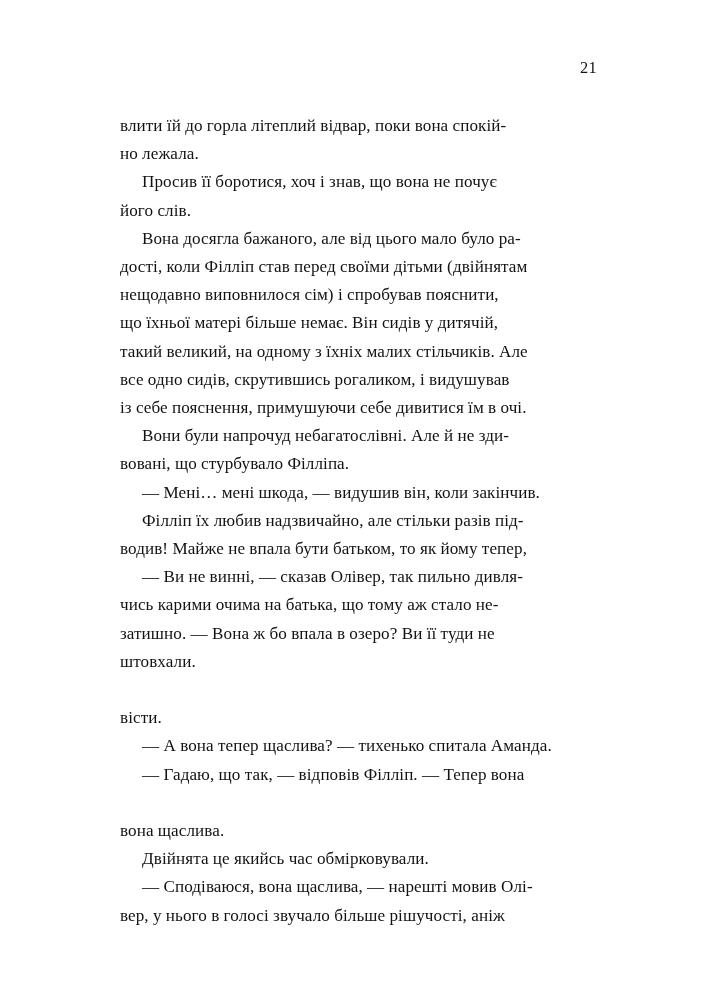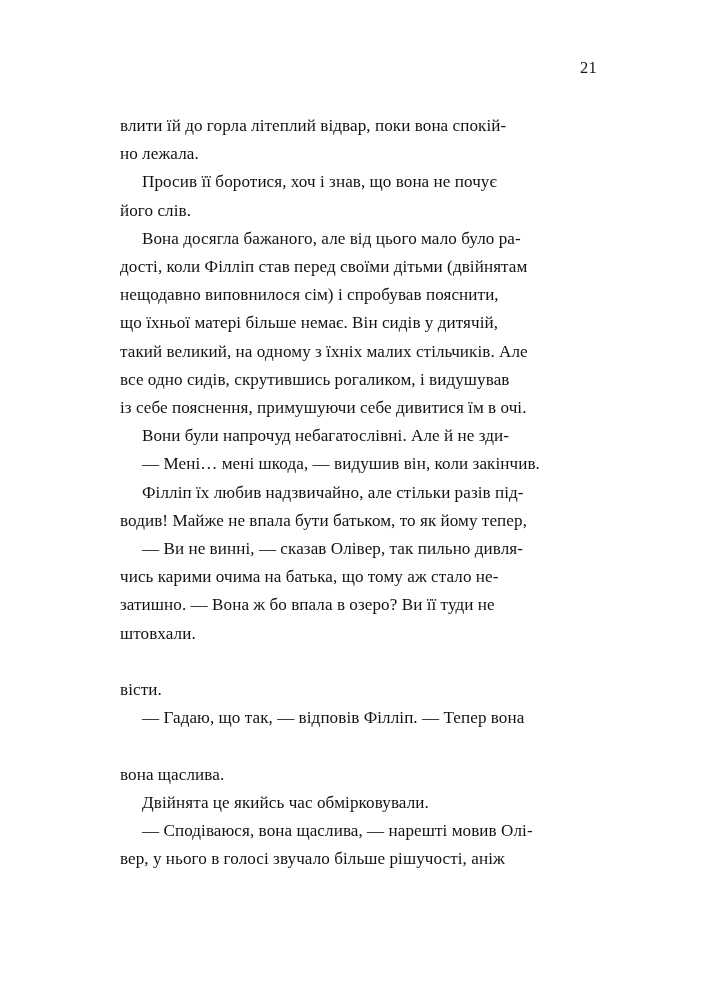--- a/index.html
+++ b/index.html
@@ -76,23 +76,24 @@
 <div class="page">
 
   <div class="folio-area">
     <div class="folio">21</div>
   </div>
 
   <div class="textblock">
       <p class="para noindent"><span>влити їй до горла літеплий відвар, поки вона спокій-</span><br><span>но лежала.</span></p>
       <p class="para"><span>Просив її боротися, хоч і знав, що вона не почує</span><br><span>його слів.</span></p>
       <p class="para"><span>Вона досягла бажаного, але від цього мало було ра-</span><br><span>дості, коли Філліп став перед своїми дітьми (двійнятам</span><br><span>нещодавно виповнилося сім) і спробував пояснити,</span><br><span>що їхньої матері більше немає. Він сидів у дитячій,</span><br><span>такий великий, на одному з їхніх малих стільчиків. Але</span><br><span>все одно сидів, скрутившись рогаликом, і видушував</span><br><span>із себе пояснення, примушуючи себе дивитися їм в очі.</span></p>
-      <p class="para"><span>Вони були напрочуд небагатослівні. Але й не зди-</span><br></p>
+      <p class="para"><span>Вони були напрочуд небагатослівні. Але й не зди-</span><br><span>вовані, що стурбувало Філліпа.</span></p>
       <p class="para"><span>— Мені… мені шкода, — видушив він, коли закінчив.</span></p>
       <p class="para"><span>Філліп їх любив надзвичайно, але стільки разів під-</span><br><span>водив! Майже не впала бути батьком, то як йому тепер,</span><br></p>
       <p class="para"><span>— Ви не винні, — сказав Олівер, так пильно дивля-</span><br><span>чись карими очима на батька, що тому аж стало не-</span><br><span>затишно. — Вона ж бо впала в озеро? Ви її туди не</span><br><span>штовхали.</span></p>
       <p class="para"><br><span>вісти.</span></p>
+      <p class="para"><span>— А вона тепер щаслива? — тихенько спитала Аманда.</span></p>
       <p class="para"><span>— Гадаю, що так, — відповів Філліп. — Тепер вона</span><br><br><span>вона щаслива.</span></p>
       <p class="para"><span>Двійнята це якийсь час обмірковували.</span></p>
       <p class="para"><span>— Сподіваюся, вона щаслива, — нарешті мовив Олі-</span><br><span>вер, у нього в голосі звучало більше рішучості, аніж</span></p>
     </div>
 
 </div>
 
 </body></html>

